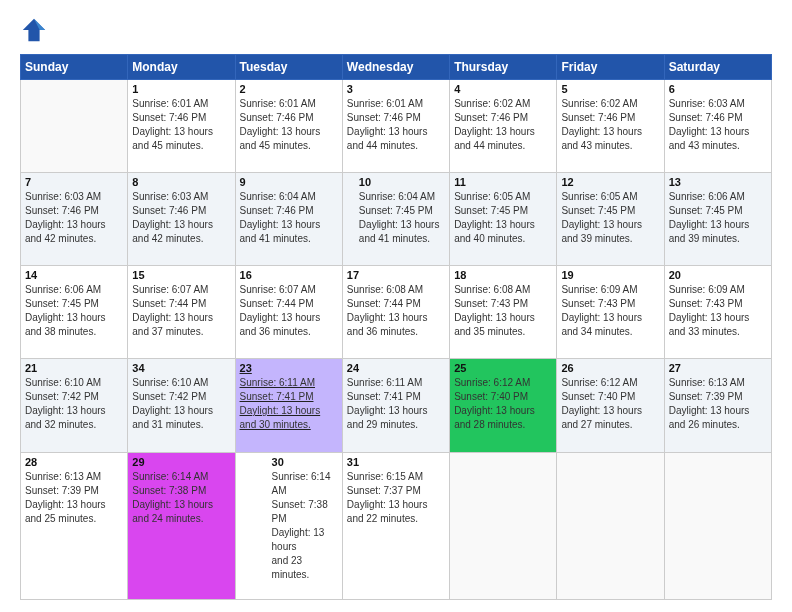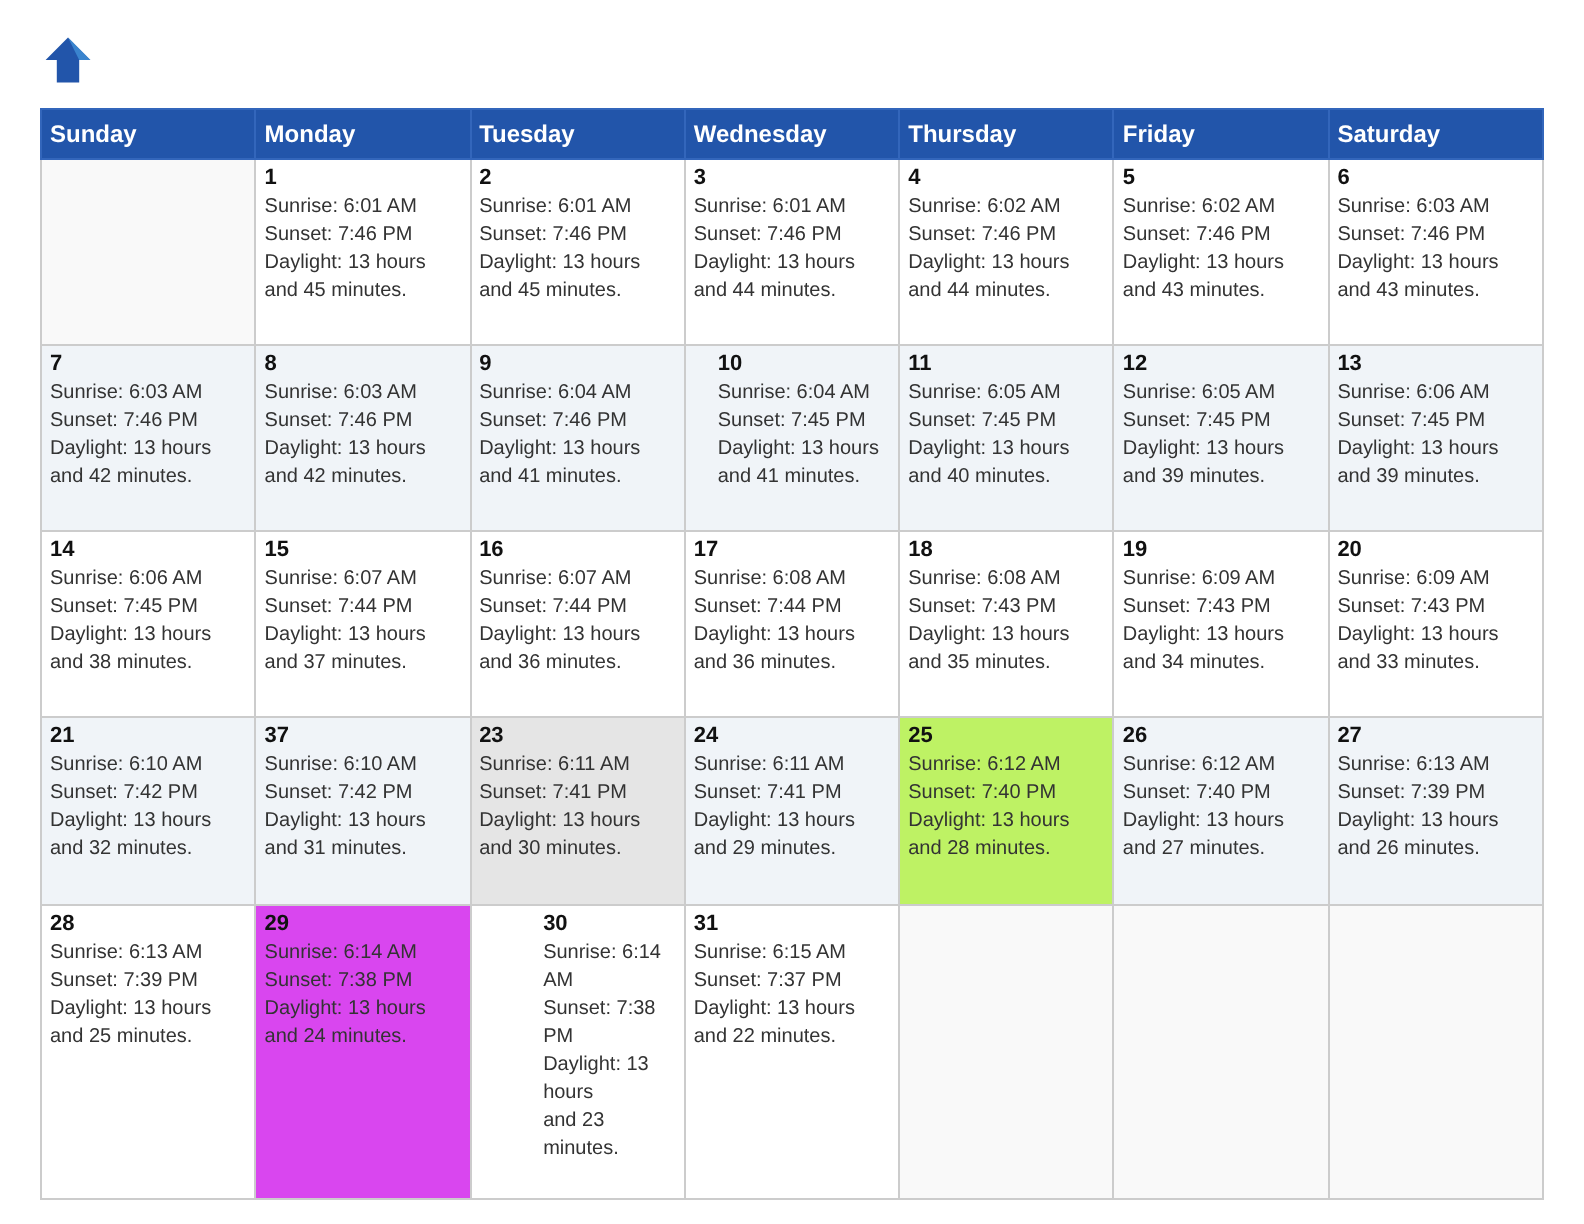--- a/index.html
+++ b/index.html
@@ -280,41 +280,41 @@
         </tr>
         <tr>
           <td style="background: rgb(240, 244, 248); margin-left: 12px;">
             <span class="day-num">21</span>
             <div class="cell-info" style="white-space: pre-line;">Sunrise: 6:10 AM
 Sunset: 7:42 PM
 Daylight: 13 hours
 and 32 minutes.</div>
           </td>
           <td style="background: rgb(240, 244, 248);">
-            <span class="day-num">37</span>
+            <span class="day-num">34</span>
             <div class="cell-info" style="white-space: pre-line;">Sunrise: 6:10 AM
 Sunset: 7:42 PM
 Daylight: 13 hours
 and 31 minutes.</div>
           </td>
-          <td style="background: #e5e5e5;">
+          <td style="background: #c4b5fd; text-decoration: underline;">
             <span class="day-num">23</span>
             <div class="cell-info" style="white-space: pre-line;">Sunrise: 6:11 AM
 Sunset: 7:41 PM
 Daylight: 13 hours
 and 30 minutes.</div>
           </td>
           <td style="background: rgb(240, 244, 248);">
             <span class="day-num">24</span>
             <div class="cell-info" style="white-space: pre-line;">Sunrise: 6:11 AM
 Sunset: 7:41 PM
 Daylight: 13 hours
 and 29 minutes.</div>
           </td>
-          <td style="background: #bef264;">
+          <td style="background: #22c55e;">
             <span class="day-num">25</span>
             <div class="cell-info" style="white-space: pre-line;">Sunrise: 6:12 AM
 Sunset: 7:40 PM
 Daylight: 13 hours
 and 28 minutes.</div>
           </td>
           <td style="background: rgb(240, 244, 248);">
             <span class="day-num">26</span>
             <div class="cell-info" style="white-space: pre-line;">Sunrise: 6:12 AM
 Sunset: 7:40 PM

